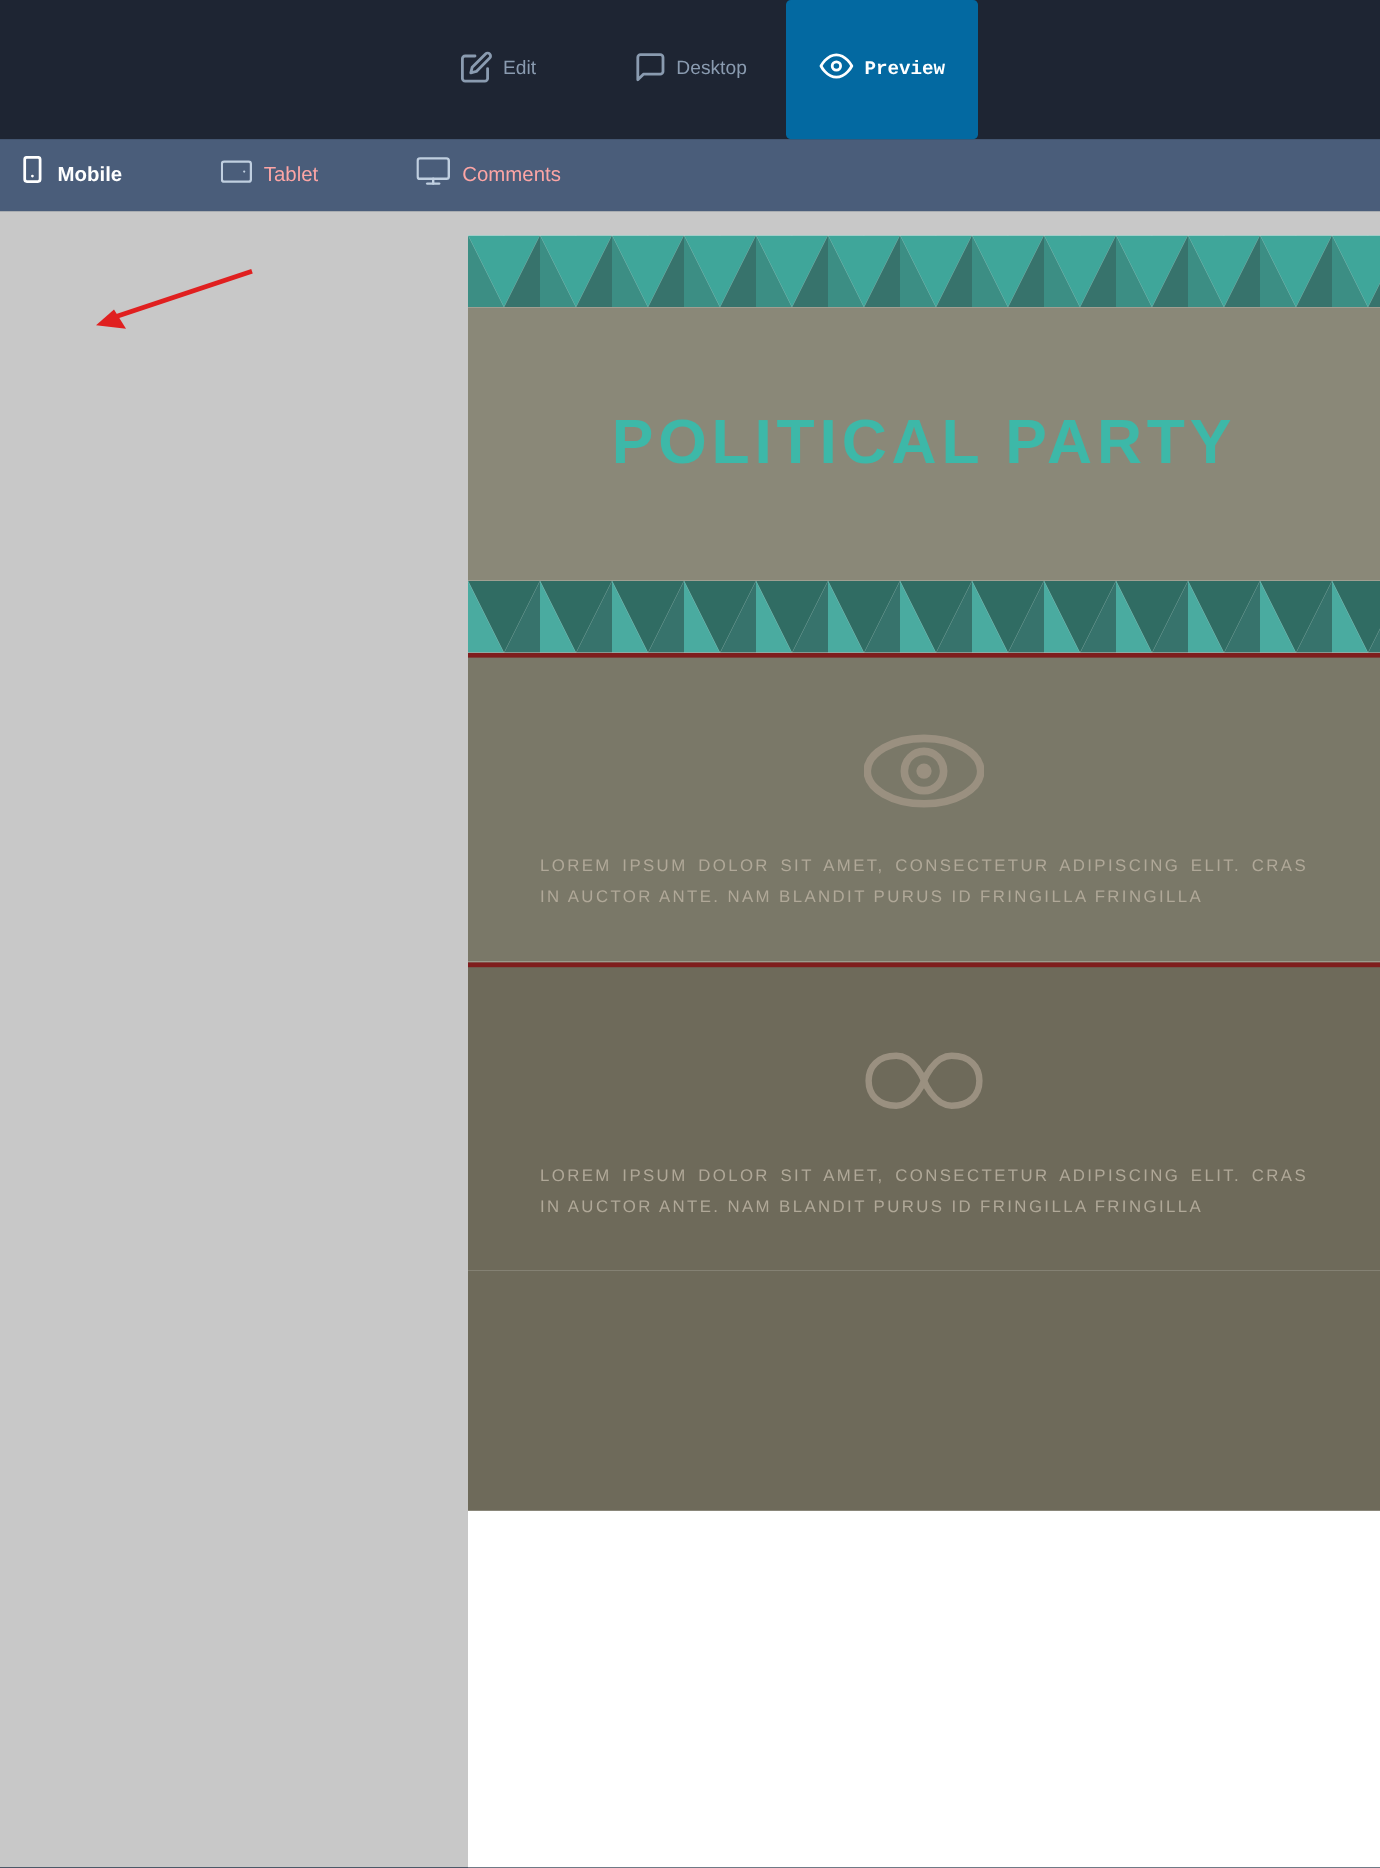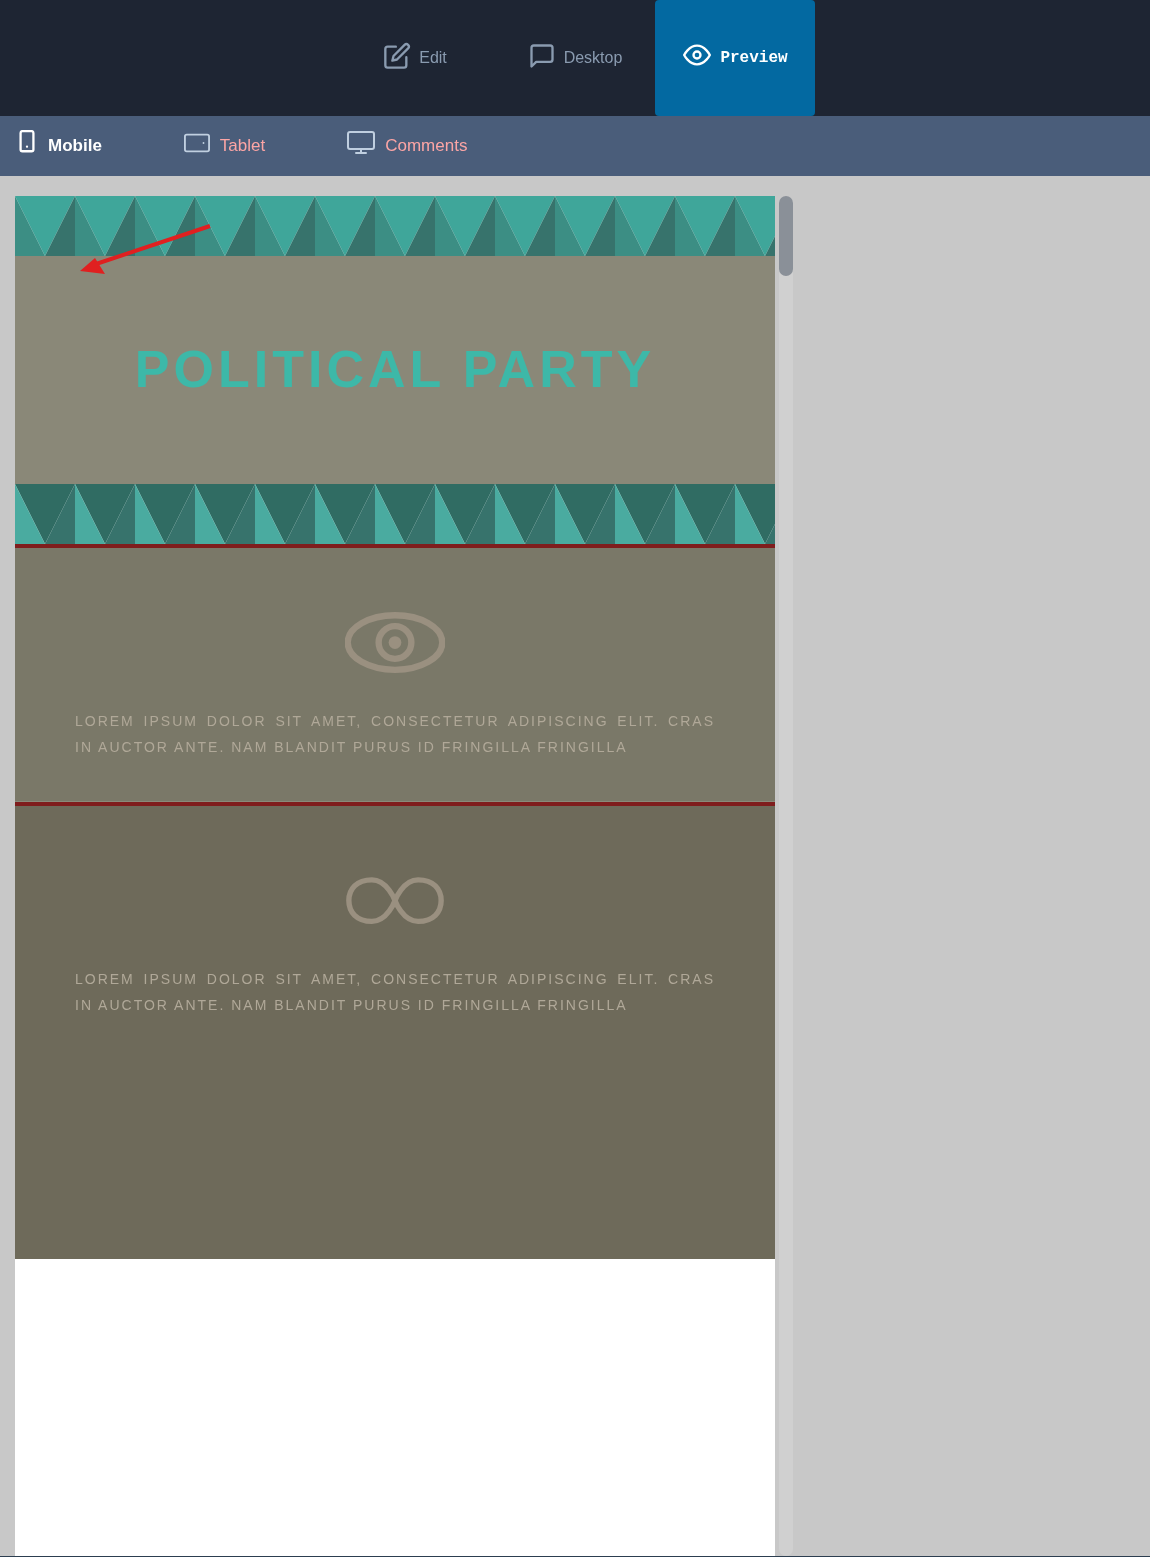--- a/index.html
+++ b/index.html
@@ -80,22 +80,22 @@
     }
 
     .device-icon {
       font-size: 22px;
     }
 
     
     .preview-area {
       background: #fff;
       display: flex;
-      justify-content: flex-start;
-      padding: 20px 0 0 15px;
+      justify-content: flex-end;
+      padding: 20px 0 0 0;
       min-height: 1380px;
       position: relative;
     }
 
     
     .preview-container {
       width: 760px;
       position: relative;
       background: #fff;
     }

